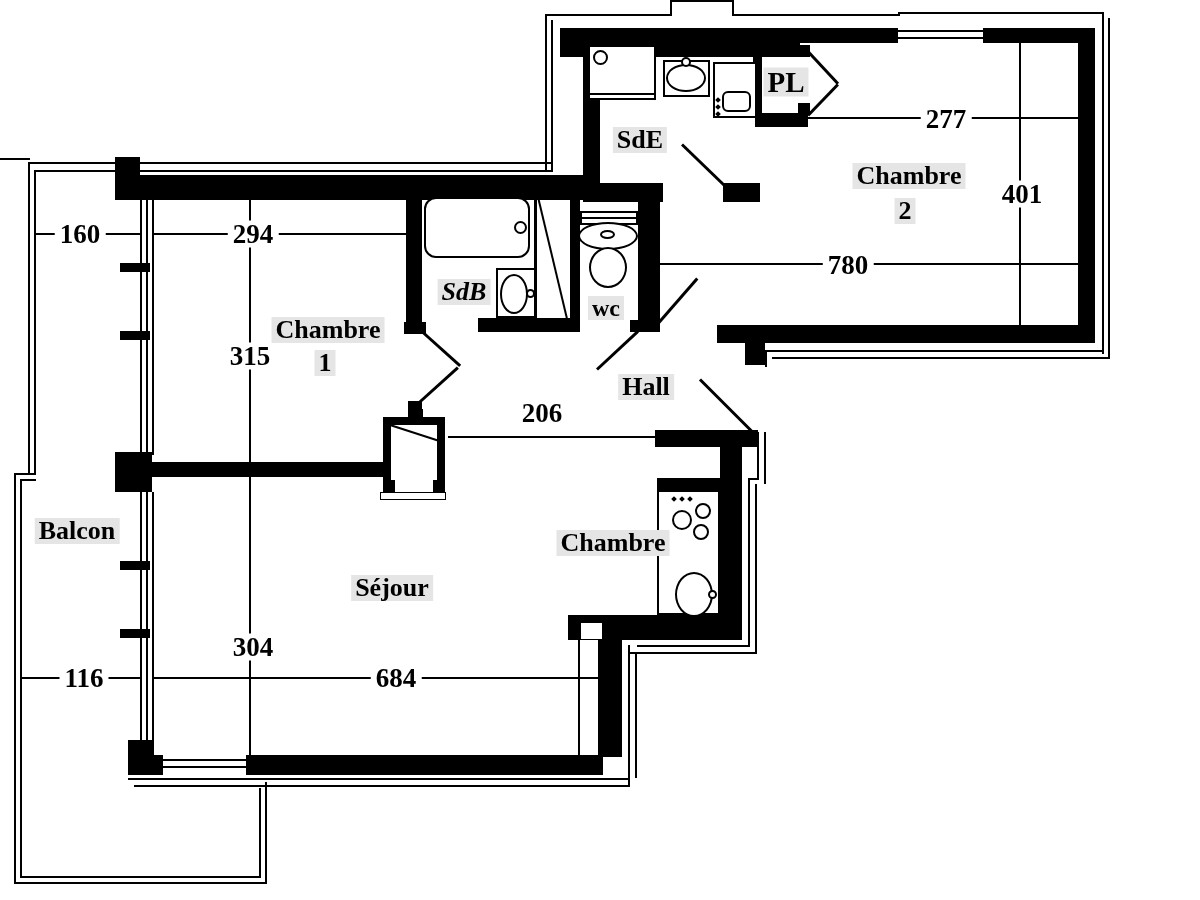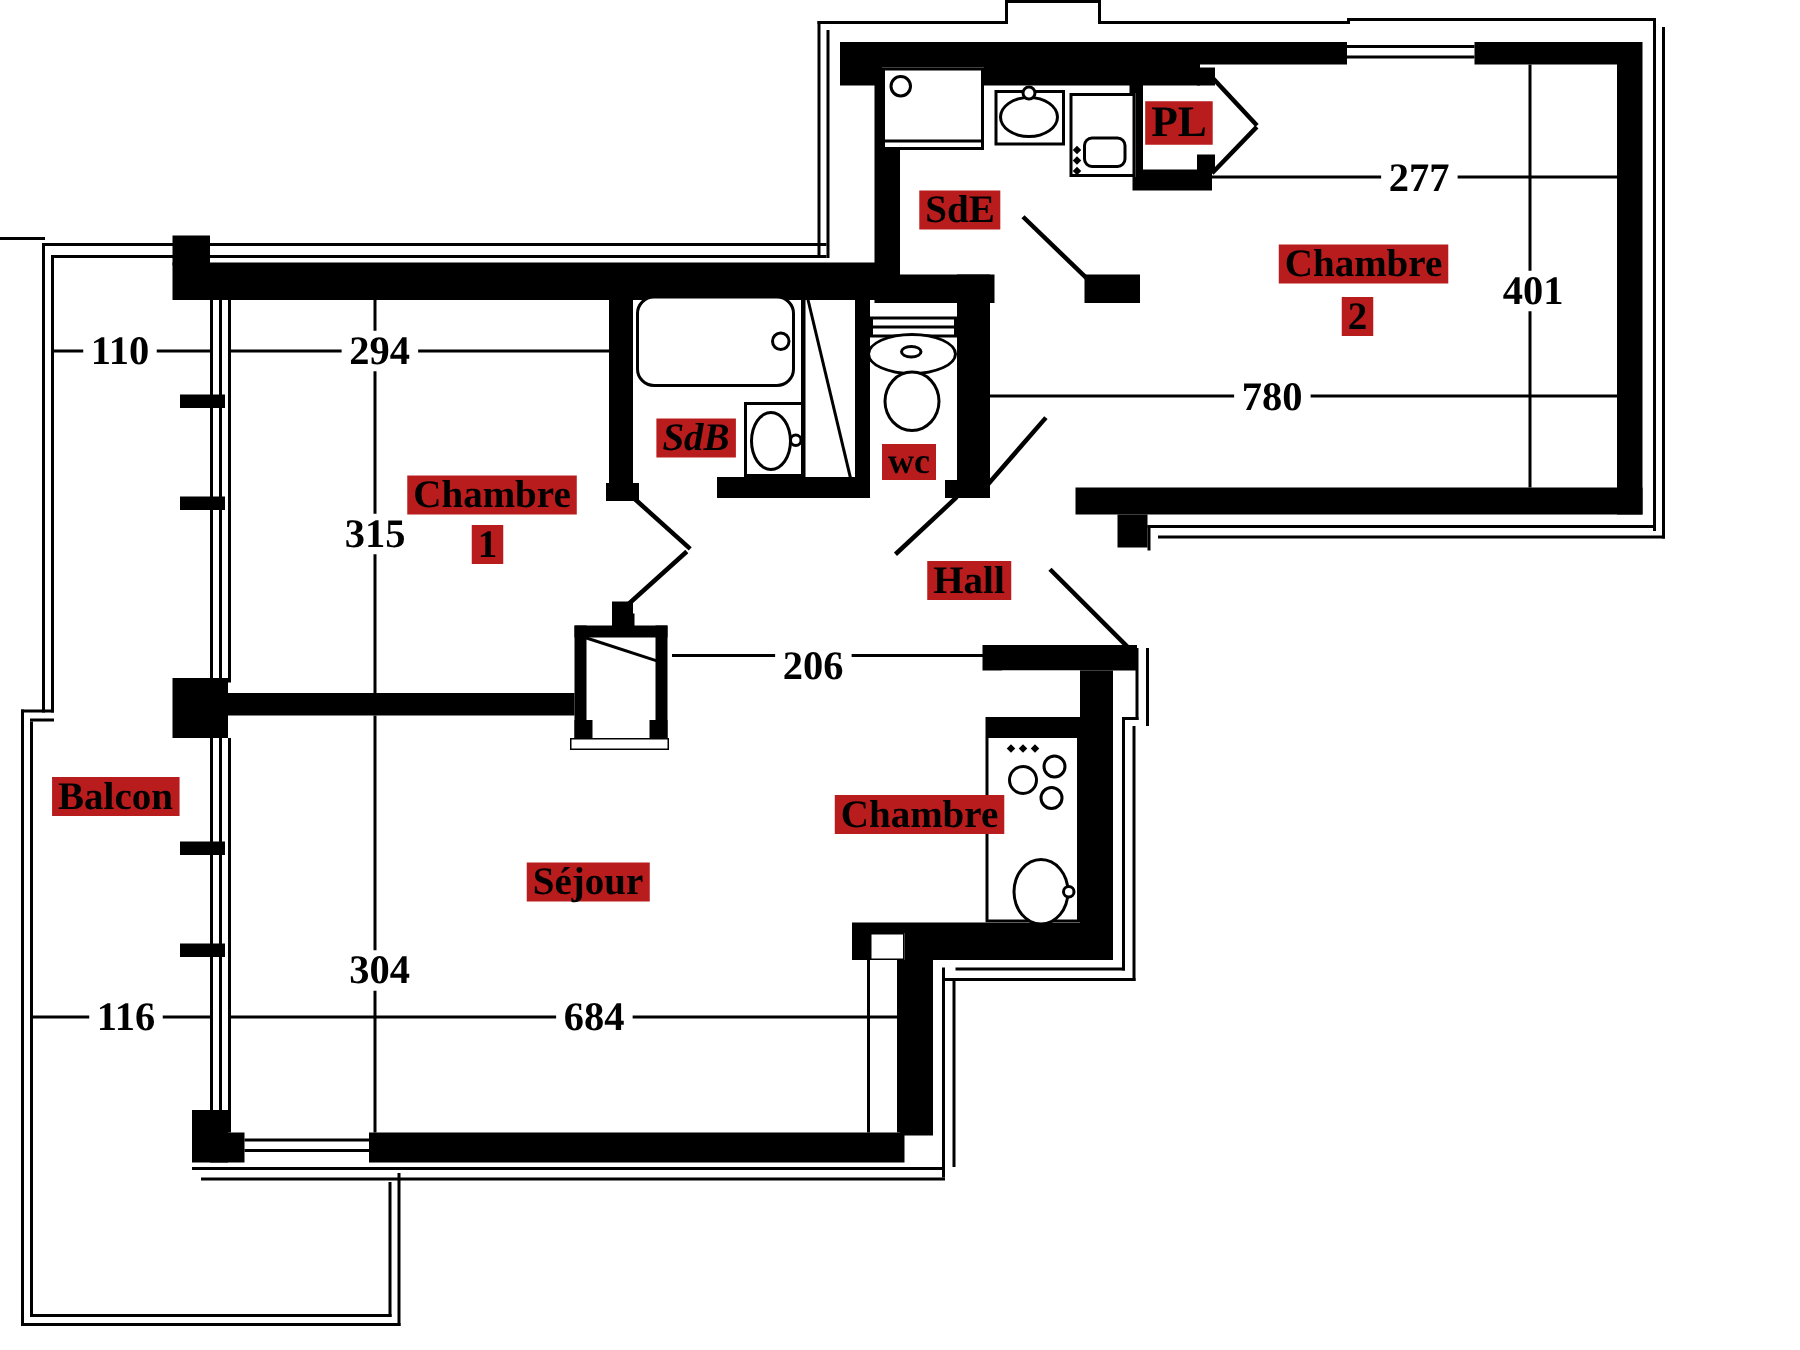--- a/index.html
+++ b/index.html
@@ -7,21 +7,21 @@
         font-family:"Liberation Serif", serif;}
   .w{position:absolute;background:#000;}           
   .t{position:absolute;background:#000;}           
   .wl{position:absolute;background:#000;}          
   .diag{position:absolute;height:3px;background:#000;transform-origin:0 50%;}
   .diag.thin{height:2px;}
   .fix{position:absolute;border:2px solid #000;background:#fff;box-sizing:border-box;}
   .ell{border-radius:50%;}
   .rr{border-radius:12px;}
   .lbl{position:absolute;transform:translate(-50%,-50%);font-weight:bold;
-       font-size:26px;color:#000;background:#b91c1c;padding:0 4px;white-space:nowrap;line-height:1;}
+       font-size:26px;color:#000;background:#e5e5e5;padding:0 4px;white-space:nowrap;line-height:1;}
   .dimlbl{position:absolute;transform:translate(-50%,-50%);font-weight:bold;
        font-size:27px;color:#000;background:#fff;padding:0 5px;white-space:nowrap;line-height:1;}
   .dot{position:absolute;background:#000;width:4px;height:4px;transform:rotate(45deg);}
 </style>
 </head>
 <body>
 
 <div id="plan">
 
   <div class="t" style="left:0px;top:158px;width:30px;height:2px;"></div>
@@ -186,27 +186,27 @@
   <div class="t" style="left:152px;top:233px;width:268px;height:2px;"></div>
   <div class="t" style="left:249px;top:200px;width:2px;height:262px;"></div>
   <div class="t" style="left:249px;top:477px;width:2px;height:278px;"></div>
   <div class="t" style="left:20px;top:677px;width:120px;height:2px;"></div>
   <div class="t" style="left:152px;top:677px;width:448px;height:2px;"></div>
   <div class="t" style="left:448px;top:436px;width:208px;height:2px;"></div>
   <div class="t" style="left:808px;top:117px;width:270px;height:2px;"></div>
   <div class="t" style="left:1019px;top:43px;width:2px;height:282px;"></div>
   <div class="t" style="left:660px;top:263px;width:418px;height:2px;"></div>
 
-  <span class="dimlbl" style="left:80px;top:234px;">110</span>
+  <span class="dimlbl" style="left:80px;top:234px;">160</span>
   <span class="dimlbl" style="left:253px;top:234px;">294</span>
   <span class="dimlbl" style="left:946px;top:119px;">277</span>
   <span class="dimlbl" style="left:1022px;top:194px;">401</span>
   <span class="dimlbl" style="left:848px;top:265px;">780</span>
   <span class="dimlbl" style="left:250px;top:356px;">315</span>
-  <span class="dimlbl" style="left:542px;top:444px;font-family:Liberation Serif, serif;">206</span>
+  <span class="dimlbl" style="left:542px;top:413px;font-family:Liberation Serif, serif;">206</span>
   <span class="dimlbl" style="left:253px;top:647px;">304</span>
   <span class="dimlbl" style="left:84px;top:678px;">116</span>
   <span class="dimlbl" style="left:396px;top:678px;">684</span>
 
   <span class="lbl" style="left:640px;top:140px;">SdE</span>
   <span class="lbl" style="left:786px;top:82px;font-size:29px;">PL</span>
   <span class="lbl" style="left:909px;top:176px;">Chambre</span>
   <span class="lbl" style="left:905px;top:211px;">2</span>
   <span class="lbl" style="left:464px;top:292px;font-style:italic;">SdB</span>
   <span class="lbl" style="left:606px;top:308px;font-size:24px;">wc</span>

